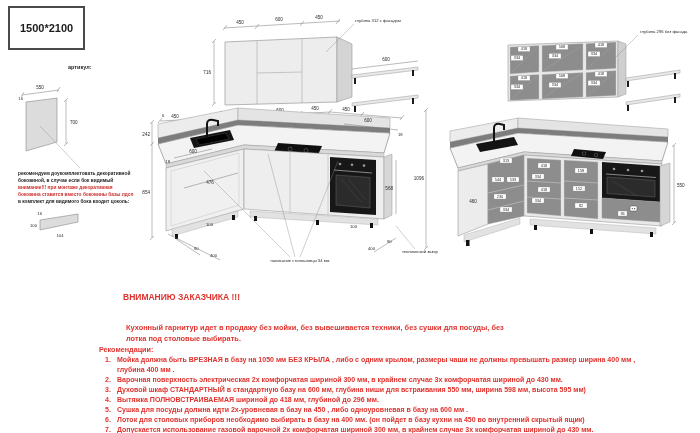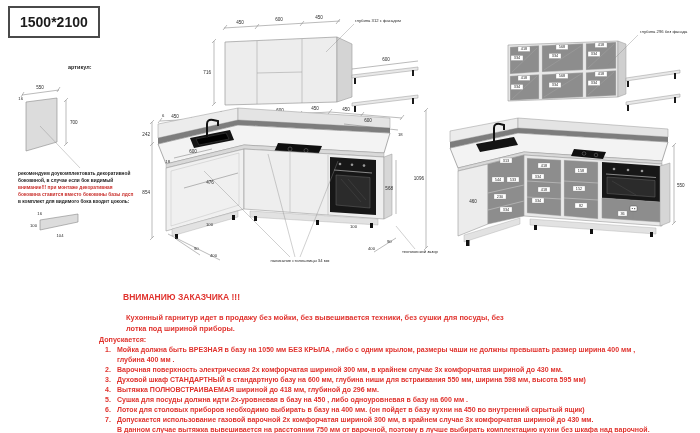--- a/index.html
+++ b/index.html
@@ -1,26 +1,26 @@
 <!DOCTYPE html>
 <html><head>
 <meta charset="utf-8">
 <style>
   html,body{margin:0;padding:0;background:#fff;}
   body{width:700px;height:433px;position:relative;overflow:hidden;
        font-family:"Liberation Sans", sans-serif;color:#1c1c1c;}
   .abs{position:absolute;}
-  #sizebox{left:8px;top:6px;border:2px solid #4a4a4a;padding:6px 10px;
-           font-weight:bold;font-size:14px;background:#fff;}
+  #sizebox{left:8px;top:6px;border:2px solid #4a4a4a;padding:14px 10px;
+           font-weight:bold;font-size:11px;background:#fff;}
   #articul{left:68px;top:64px;font-size:5.5px;font-weight:bold;}
   #sidenote{left:18px;top:170px;width:140px;font-size:4.8px;line-height:7px;font-weight:bold;}
   #sidenote .blk{color:#1c1c1c;white-space:nowrap;}
   #sidenote .red{color:#c9302c;white-space:nowrap;}
   #notice{left:95px;top:292px;width:600px;color:#e0332e;font-weight:bold;}
-  #notice .title{margin-left:28px;font-size:8.5px;margin-bottom:10px;white-space:nowrap;}
+  #notice .title{margin-left:28px;font-size:8.5px;margin-bottom:20px;white-space:nowrap;}
   #notice .para{margin-left:31px;font-size:7.4px;line-height:11px;white-space:nowrap;}
   #notice .rec{margin-left:4px;font-size:7.2px;line-height:11px;white-space:nowrap;}
   #notice .row{display:flex;margin-left:10px;font-size:7px;line-height:10px;}
   #notice .num{width:12px;flex:none;}
   #notice .txt{white-space:nowrap;}
   #notice .wrap{margin-left:22px;font-size:7px;line-height:10px;white-space:nowrap;}
   svg text{font-family:"Liberation Sans", sans-serif;fill:#2a2a2a;}
   .dim{stroke:#777;stroke-width:.5;fill:none;}
   .lead{stroke:#888;stroke-width:.4;fill:none;}
   .dt{font-size:4.6px;}
@@ -386,22 +386,22 @@
     <line class="dim" x1="244" y1="120" x2="244" y2="198"></line>
     <line class="dim" x1="242" y1="122" x2="246" y2="118"></line>
     <line class="dim" x1="242" y1="200" x2="246" y2="196"></line>
     <text class="dt" x="247" y="162">550</text>
   </g>
 </svg>
 
 <div class="abs" id="notice">
   <div class="title">ВНИМАНИЮ ЗАКАЗЧИКА !!!</div>
   <div class="para">Кухонный гарнитур идет в продажу без мойки, без вывешивается техники, без сушки для посуды, без</div>
-  <div class="para">лотка под шириной приборы.</div>
-  <div class="rec">Допускается:</div>
+  <div class="para">лотка под столовые выбирать.</div>
+  <div class="rec">Рекомендации:</div>
   <div class="row">
     <span class="num">1.</span>
     <span class="txt">Мойка должна быть ВРЕЗНАЯ в базу на 1050 мм БЕЗ КРЫЛА , либо с одним крылом, размеры чаши  не должны превышать размер ширина  400  мм ,</span>
   </div>
   <div class="wrap">глубина  400 мм .</div>
   <div class="row">
     <span class="num">2.</span>
     <span class="txt">Варочная поверхность электрическая 2х комфорчатая  шириной 300 мм,  в крайнем случае 3х комфорчатая шириной до  430 мм.</span>
   </div>
   <div class="row">

